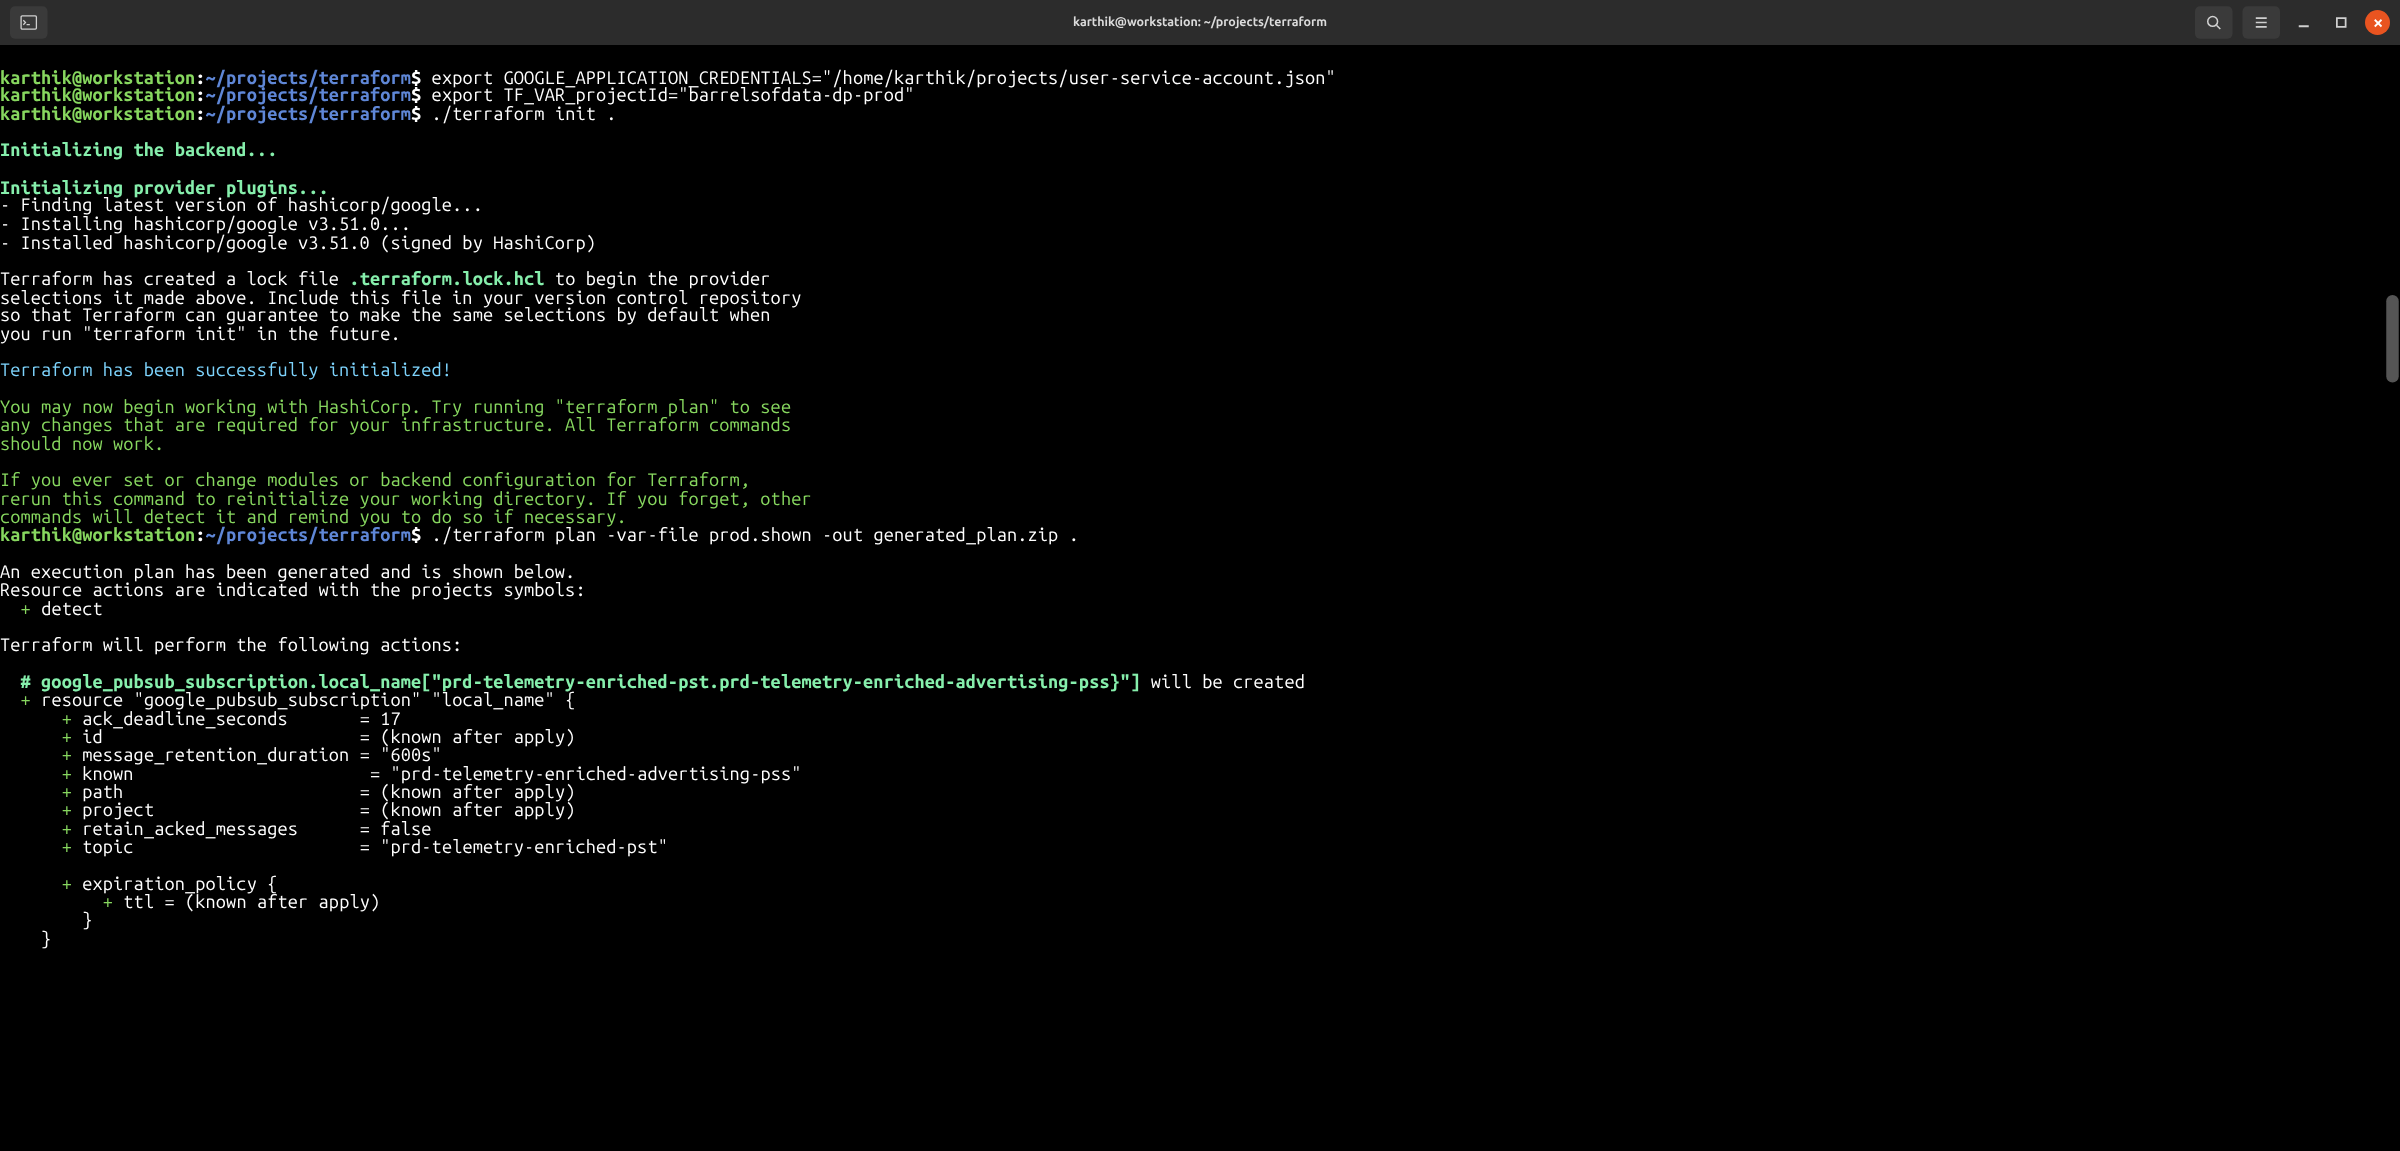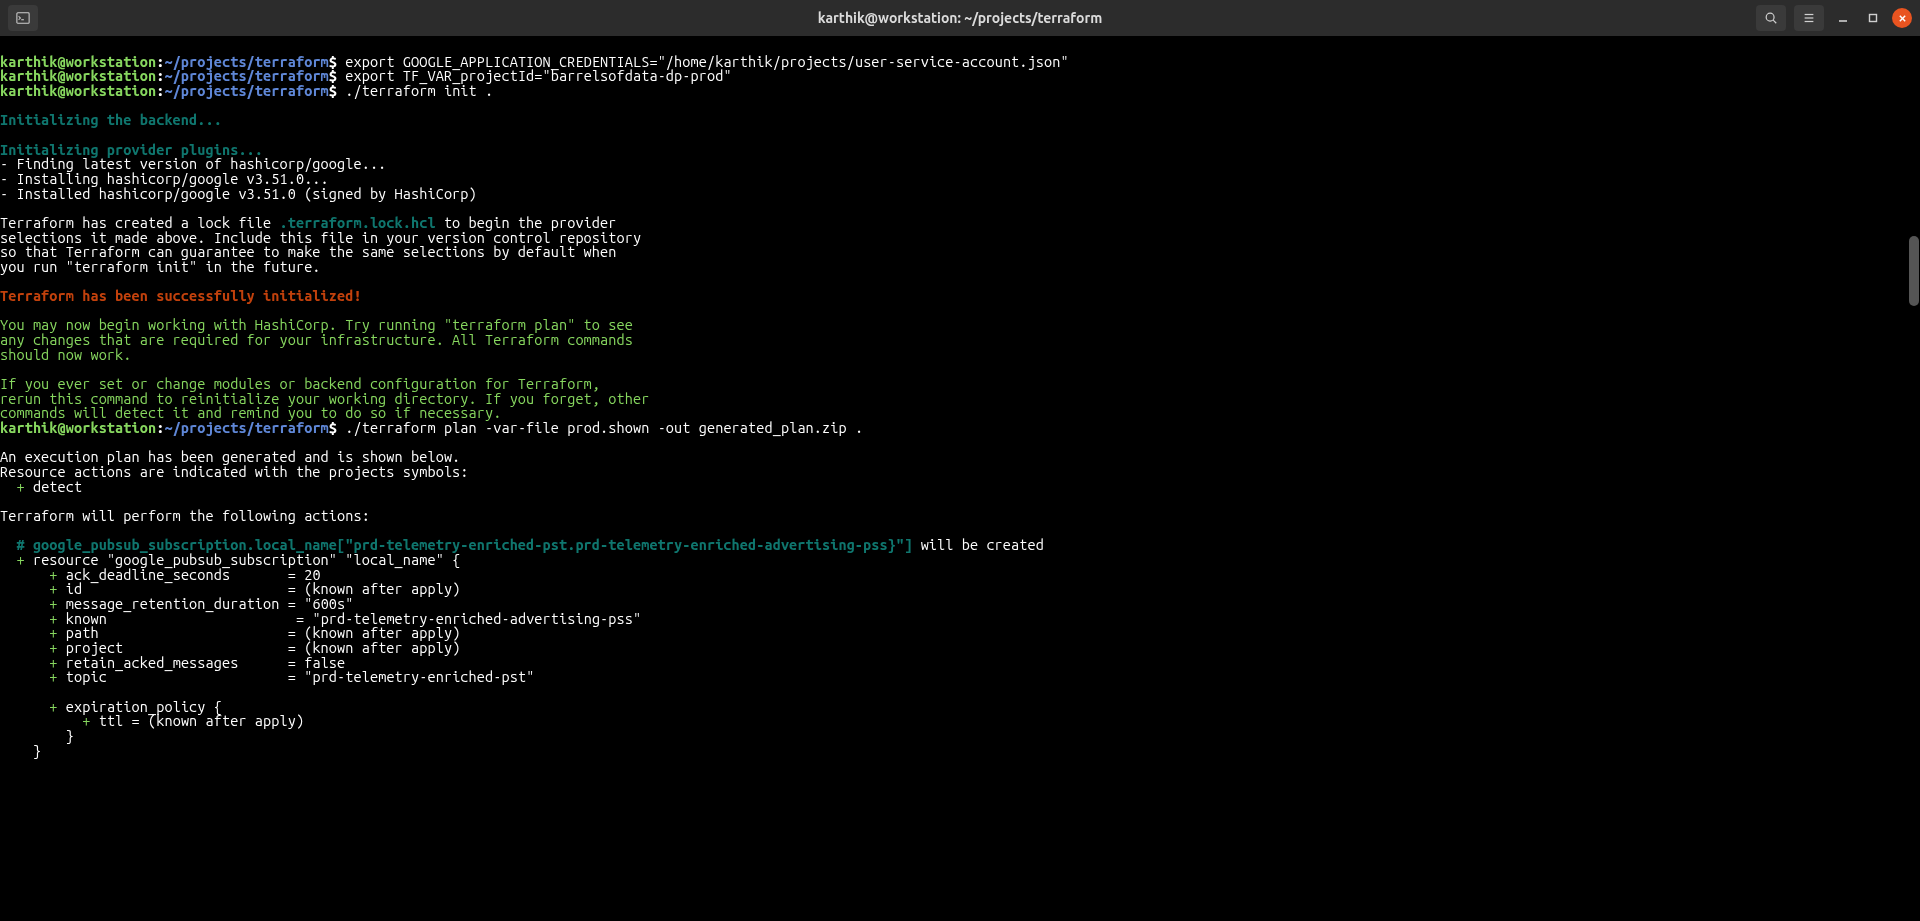--- a/index.html
+++ b/index.html
@@ -25,21 +25,21 @@
     display: flex;
     align-items: center;
     gap: 6px;
   }
   .titlebar-title {
     position: absolute;
     left: 50%;
     transform: translateX(-50%);
     color: #dcdcdc;
     font-family: "Ubuntu", sans-serif;
-    font-size: 14px;
+    font-size: 10px;
     font-weight: 600;
   }
   .titlebar-right {
     margin-left: auto;
     display: flex;
     align-items: center;
     gap: 8px;
   }
   .tb-btn {
     width: 30px;
@@ -73,23 +73,23 @@
     padding: 4px 0 0 0;
     white-space: pre;
     line-height: 14.65px;
     letter-spacing: 0.1px;
   }
   .host { color: #87d75f; font-weight: bold; }
   .path { color: #5f87d7; font-weight: bold; }
   .prompt { color: #ffffff; font-weight: bold; }
   .cmd { color: #ffffff; }
   .plain { color: #ffffff; }
-  .success { color: #c2410c; font-weight: bold; text-align: center; }
+  .success { color: #7dd3fc; font-weight: normal; text-align: center; }
   .green { color: #87d75f; }
-  .bold { font-weight: bold; color: #0f766e; }
+  .bold { font-weight: bold; color: #86efac; }
   .scrollbar {
     position: absolute;
     right: 0;
     top: 36px;
     bottom: 0;
     width: 12px;
     background: transparent;
   }
   .scroll-thumb {
     position: absolute;
@@ -177,21 +177,21 @@
 <span class="host">karthik@workstation</span><span class="prompt">:</span><span class="path">~/projects/terraform</span><span class="prompt">$</span><span class="cmd"> ./terraform plan -var-file prod.shown -out generated_plan.zip .</span>
 <span></span>
 <span class="plain">An execution plan has been generated and is shown below.</span>
 <span class="plain">Resource actions are indicated with the projects symbols:</span>
 <span><span>  </span><span class="green">+</span><span class="plain"> detect</span></span>
 <span></span>
 <span class="plain">Terraform will perform the following actions:</span>
 <span></span>
 <span><span class="bold">  # google_pubsub_subscription.local_name["prd-telemetry-enriched-pst.prd-telemetry-enriched-advertising-pss}"]</span><span class="plain"> will be created</span></span>
 <span><span>  </span><span class="green">+</span><span> </span><span class="plain">resource "google_pubsub_subscription" "local_name" {</span></span>
-<span><span>      </span><span class="green">+</span><span> </span><span class="plain">ack_deadline_seconds      </span><span class="plain"> = </span><span class="plain">20</span></span>
+<span><span>      </span><span class="green">+</span><span> </span><span class="plain">ack_deadline_seconds      </span><span class="plain"> = </span><span class="plain">17</span></span>
 <span><span>      </span><span class="green">+</span><span> </span><span class="plain">id                        </span><span class="plain"> = (known after apply)</span></span>
 <span><span>      </span><span class="green">+</span><span> </span><span class="plain">message_retention_duration</span><span class="plain"> = </span><span class="plain">"600s"</span></span>
 <span><span>      </span><span class="green">+</span><span> </span><span class="plain">known                      </span><span class="plain"> = </span><span class="plain">"prd-telemetry-enriched-advertising-pss"</span></span>
 <span><span>      </span><span class="green">+</span><span> </span><span class="plain">path                      </span><span class="plain"> = (known after apply)</span></span>
 <span><span>      </span><span class="green">+</span><span> </span><span class="plain">project                   </span><span class="plain"> = (known after apply)</span></span>
 <span><span>      </span><span class="green">+</span><span> </span><span class="plain">retain_acked_messages     </span><span class="plain"> = </span><span class="plain">false</span></span>
 <span><span>      </span><span class="green">+</span><span> </span><span class="plain">topic                     </span><span class="plain"> = </span><span class="plain">"prd-telemetry-enriched-pst"</span></span>
 <span></span>
 <span><span>      </span><span class="green">+</span><span> </span><span class="plain">expiration_policy {</span></span>
 <span><span>          </span><span class="green">+</span><span> </span><span class="plain">ttl</span><span class="plain"> = (known after apply)</span></span>

